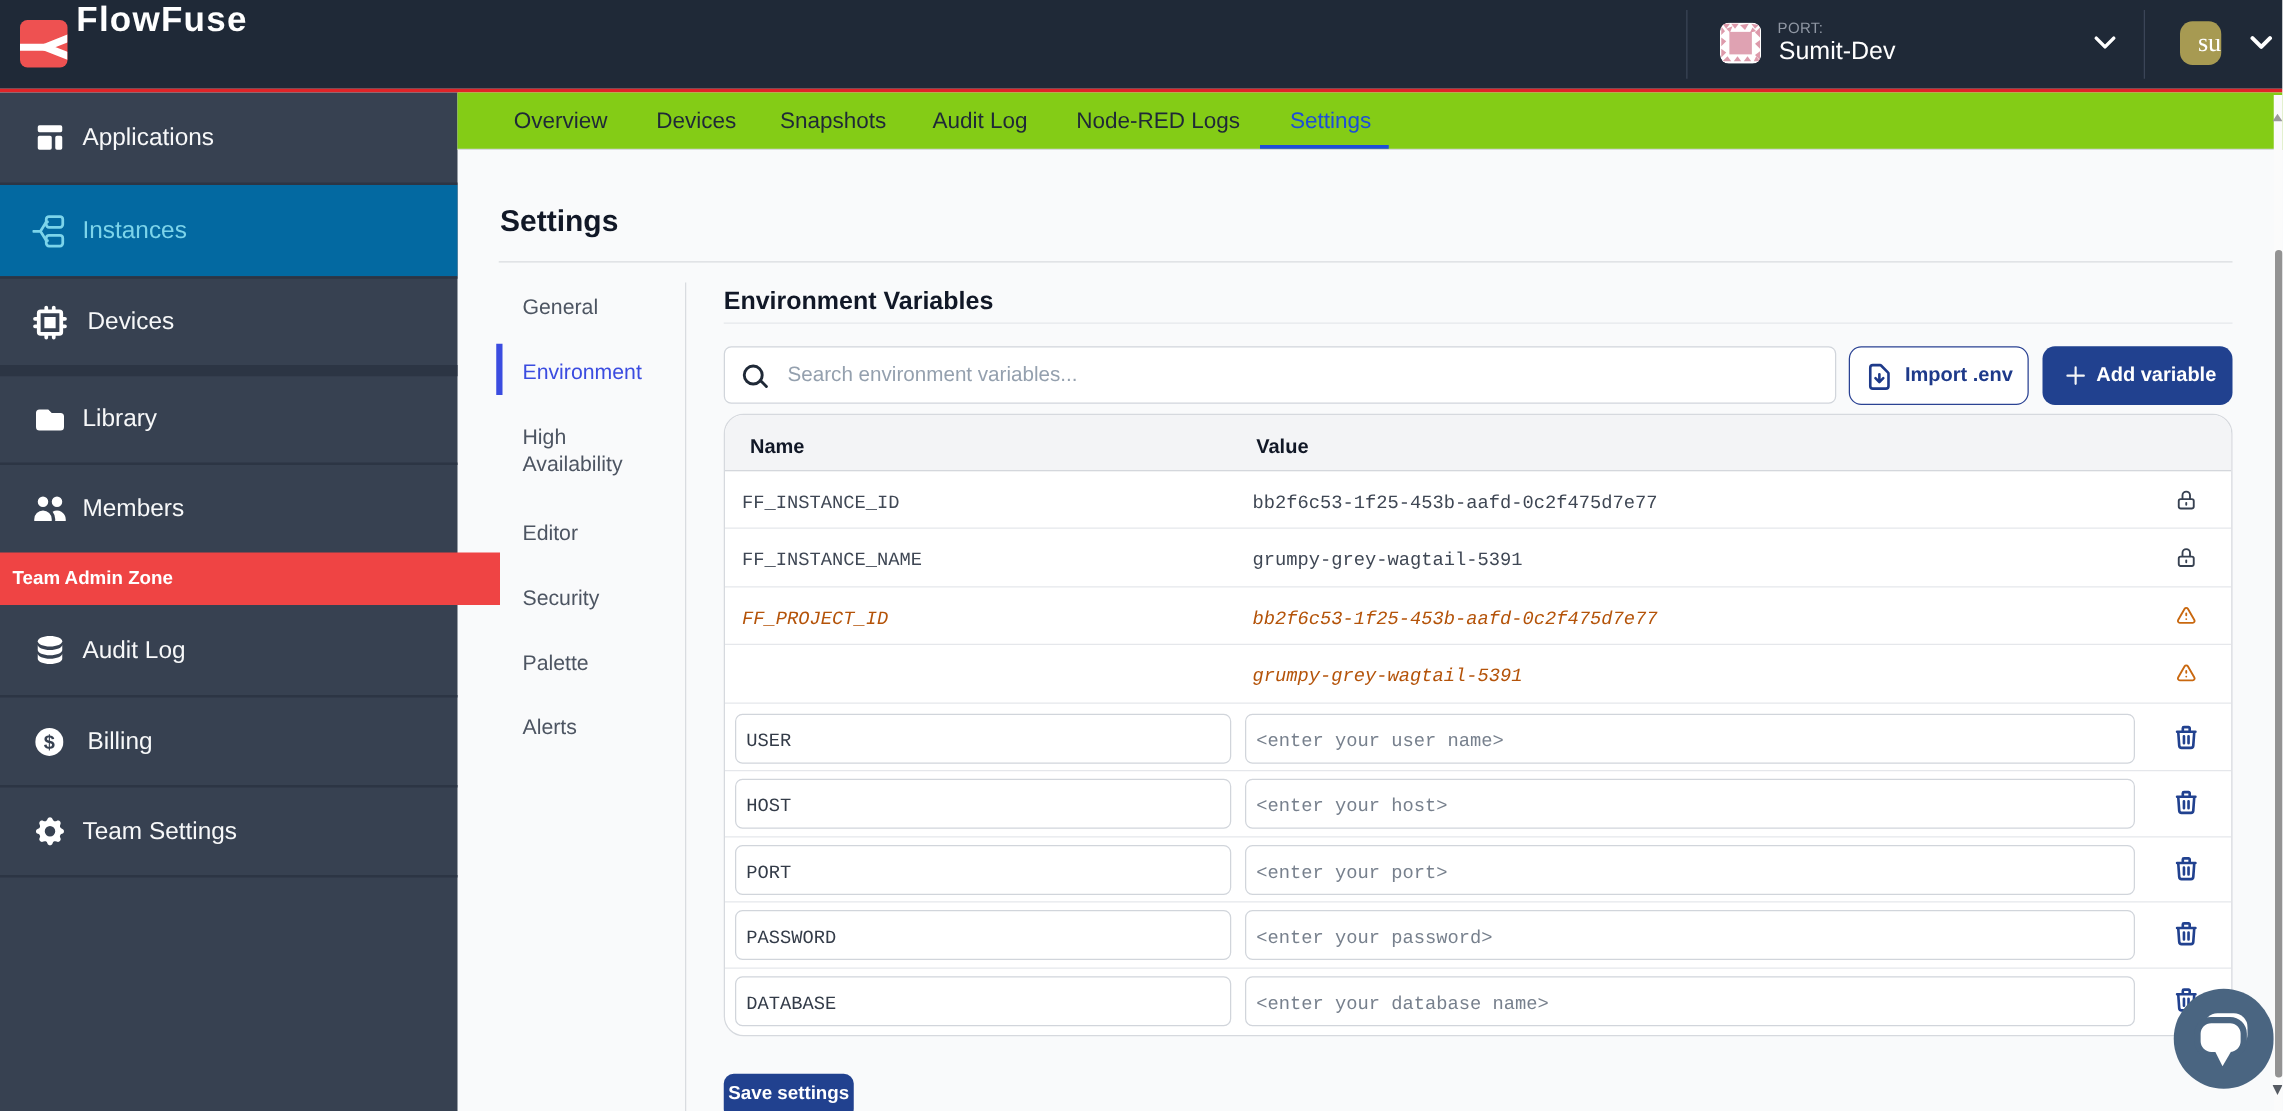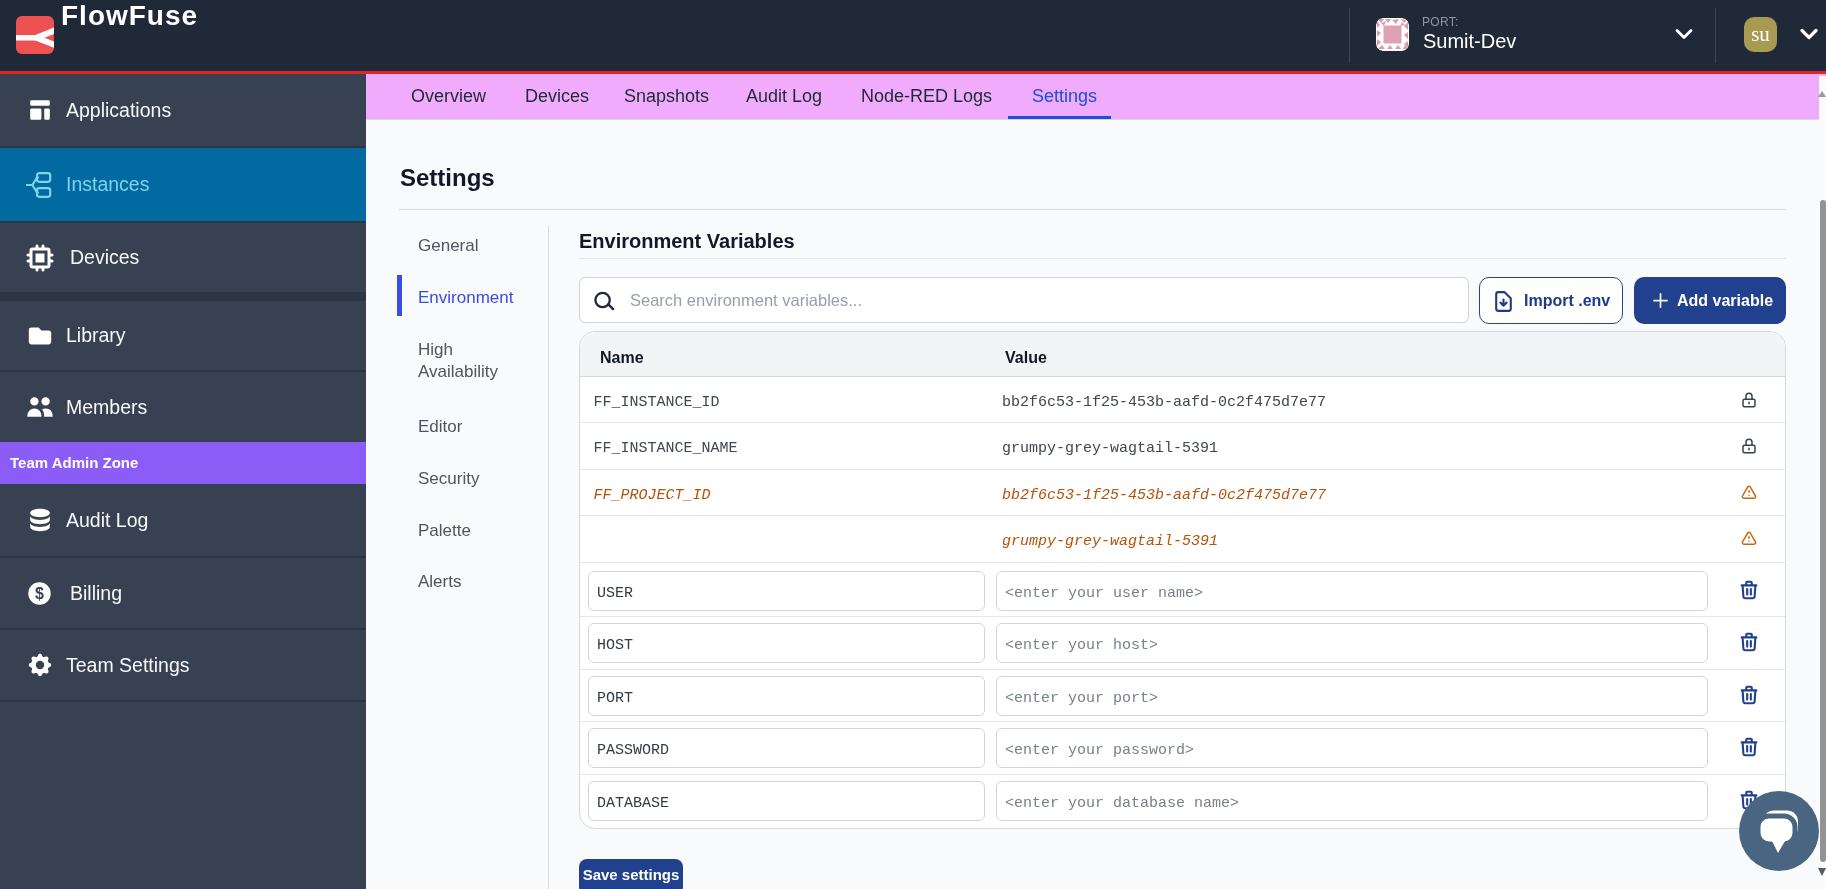--- a/index.html
+++ b/index.html
@@ -9,32 +9,32 @@
 
   
   #header { position:absolute; left:0; top:0; width:1826px; height:71px; background:#1f2937; }
   #redline { position:absolute; left:0; top:71px; width:1826px; height:3px; background:#e02428; }
   #logo { position:absolute; left:16px; top:16px; width:38px; height:38px; border-radius:6px; background:#ee5151; overflow:hidden; }
   #brand { position:absolute; left:61px; top:0; font-size:28px; font-weight:700; color:#ffffff; letter-spacing:1px; }
   .hdiv { position:absolute; top:8px; width:1px; height:55px; background:#3b4557; }
   #teamav { position:absolute; left:1376px; top:18px; width:33px; height:33px; border-radius:7px; overflow:hidden; }
   #teamlabel { position:absolute; left:1422px; top:15px; font-size:12px; color:#8f97a3; letter-spacing:0.3px; }
   #teamname { position:absolute; left:1423px; top:30px; font-size:20px; color:#ffffff; }
-  #suav { position:absolute; left:1744px; top:17px; width:33px; height:35px; border-radius:10px; background:#a79a52; color:#fff; font-family:"Liberation Serif", serif; font-size:21px; text-align:center; line-height:34px; }
+  #suav { position:absolute; left:1744px; top:17px; width:33px; height:35px; border-radius:10px; background:#a79a52; color:#fff; font-family:"Liberation Serif", serif; font-size:21px; text-align:right; line-height:34px; }
 
   
   #sidebar { position:absolute; left:0; top:74px; width:366px; height:815px; background:#374151; }
   .srow { position:absolute; left:0; width:366px; height:72px; display:flex; align-items:center; }
   .srow .ic { margin-left:26px; width:28px; height:28px; flex:none; }
   .srow .lb { margin-left:12px; font-size:19.5px; color:#f7f8f9; }
   .sdiv { position:absolute; left:0; width:366px; height:2px; background:#2c3544; }
-  #taz { position:absolute; left:0; top:368px; width:366px; height:42px; background:#8b5cf6; color:#fff; font-size:15px; font-weight:700; line-height:42px; padding-left:10px; }
-
-  
-  #tabstrip { position:absolute; left:366px; top:74px; width:1460px; height:46px; background:#f0abfc; border-bottom:1px solid #d7dade; }
+  #taz { position:absolute; left:0; top:368px; width:400px; height:42px; background:#ef4444; color:#fff; font-size:15px; font-weight:700; line-height:42px; padding-left:10px; }
+
+  
+  #tabstrip { position:absolute; left:366px; top:74px; width:1460px; height:46px; background:#84cc16; border-bottom:1px solid #d7dade; }
   .tab { position:absolute; top:0; height:45px; line-height:45px; font-size:18px; color:#1f2937; }
   #tabline { position:absolute; left:642px; top:42px; width:103px; height:3px; background:#1d4ed8; }
 
   
   #content { position:absolute; left:366px; top:120px; width:1447px; height:769px; background:#f9fafb; }
   #h1 { position:absolute; left:34px; top:44px; font-size:24px; font-weight:600; color:#111827; }
   #h1line { position:absolute; left:33px; top:89px; width:1387px; height:1px; background:#d9dce0; }
   #vdiv { position:absolute; left:182px; top:106px; width:1px; height:663px; background:#d9dce0; }
 
   

